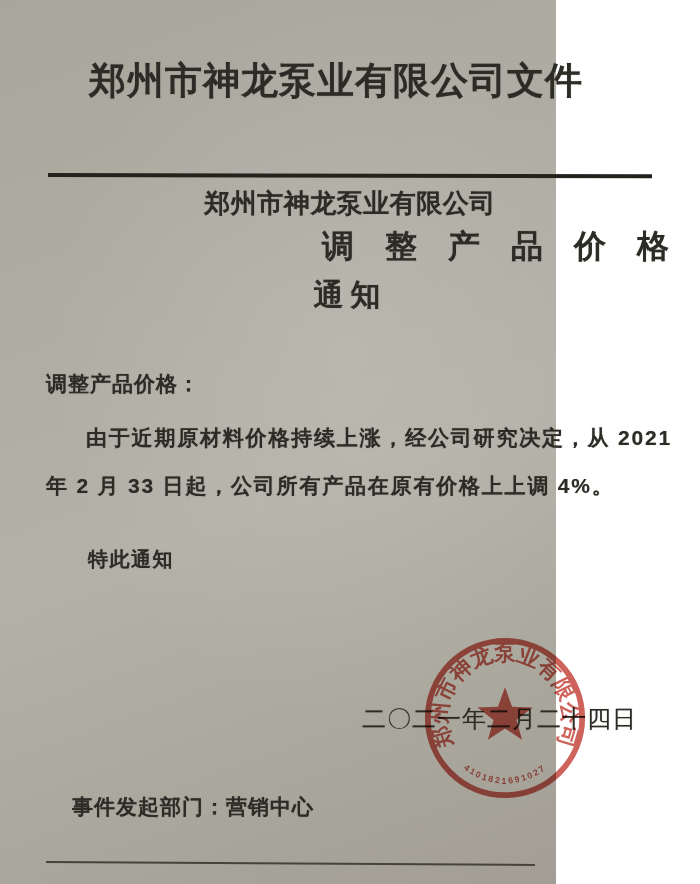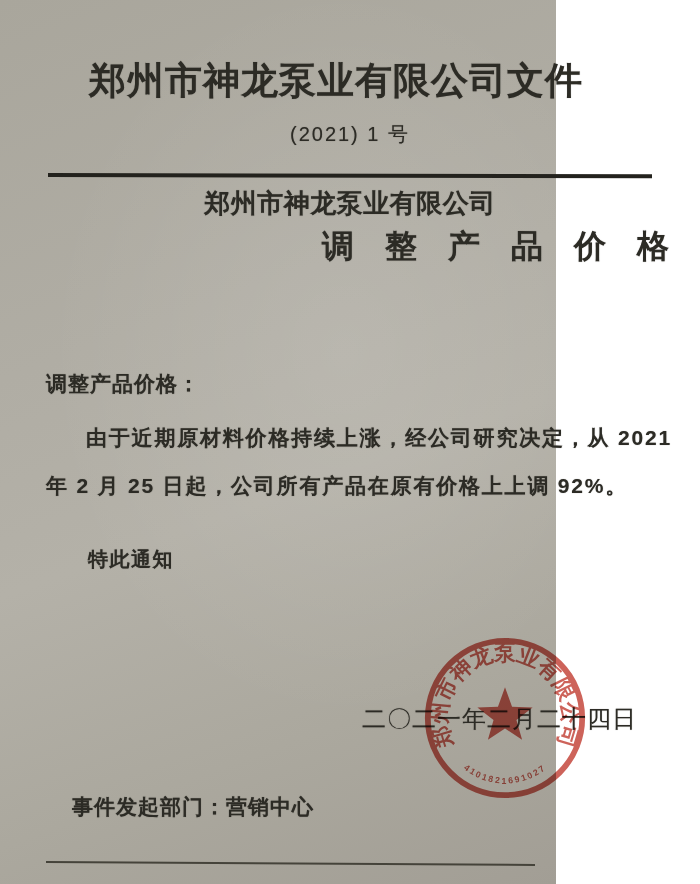--- a/index.html
+++ b/index.html
@@ -62,34 +62,34 @@
     mix-blend-mode:multiply;opacity:.85;filter:blur(.3px);
   }
 </style>
 </head>
 <body>
 
 <div class="photo">
 
   <div class="txt doc-title">郑州市神龙泵业有限公司文件</div>
 
-  <div class="txt doc-number">(2021) 1 号</div>
 
   <div class="rule-thick"></div>
 
   <div class="txt company-line">郑州市神龙泵业有限公司</div>
 
   <div class="txt subject-line">调整产品价格</div>
 
+  <div class="txt notice-word">通知</div>
 
   <div class="txt salutation">调整产品价格：</div>
 
   <div class="txt para-line1">由于近期原材料价格持续上涨，经公司研究决定，从 2021</div>
 
-  <div class="txt para-line2">年 2 月 25 日起，公司所有产品在原有价格上上调 92%。</div>
+  <div class="txt para-line2">年 2 月 33 日起，公司所有产品在原有价格上上调 4%。</div>
 
   <div class="txt closing">特此通知</div>
 
   <div class="txt sign-date">二〇二一年二月二十四日</div>
 
   <svg class="stamp" viewBox="0 0 200 200" xmlns="http://www.w3.org/2000/svg">
     <defs>
       <path id="sealTopArc" d="M 37.1,130.7 A 70,70 0 1 1 162.9,130.7" fill="none"></path>
       <path id="sealBottomArc" d="M 36.9,147.5 A 79,79 0 0 0 163.1,147.5" fill="none"></path>
     </defs>

